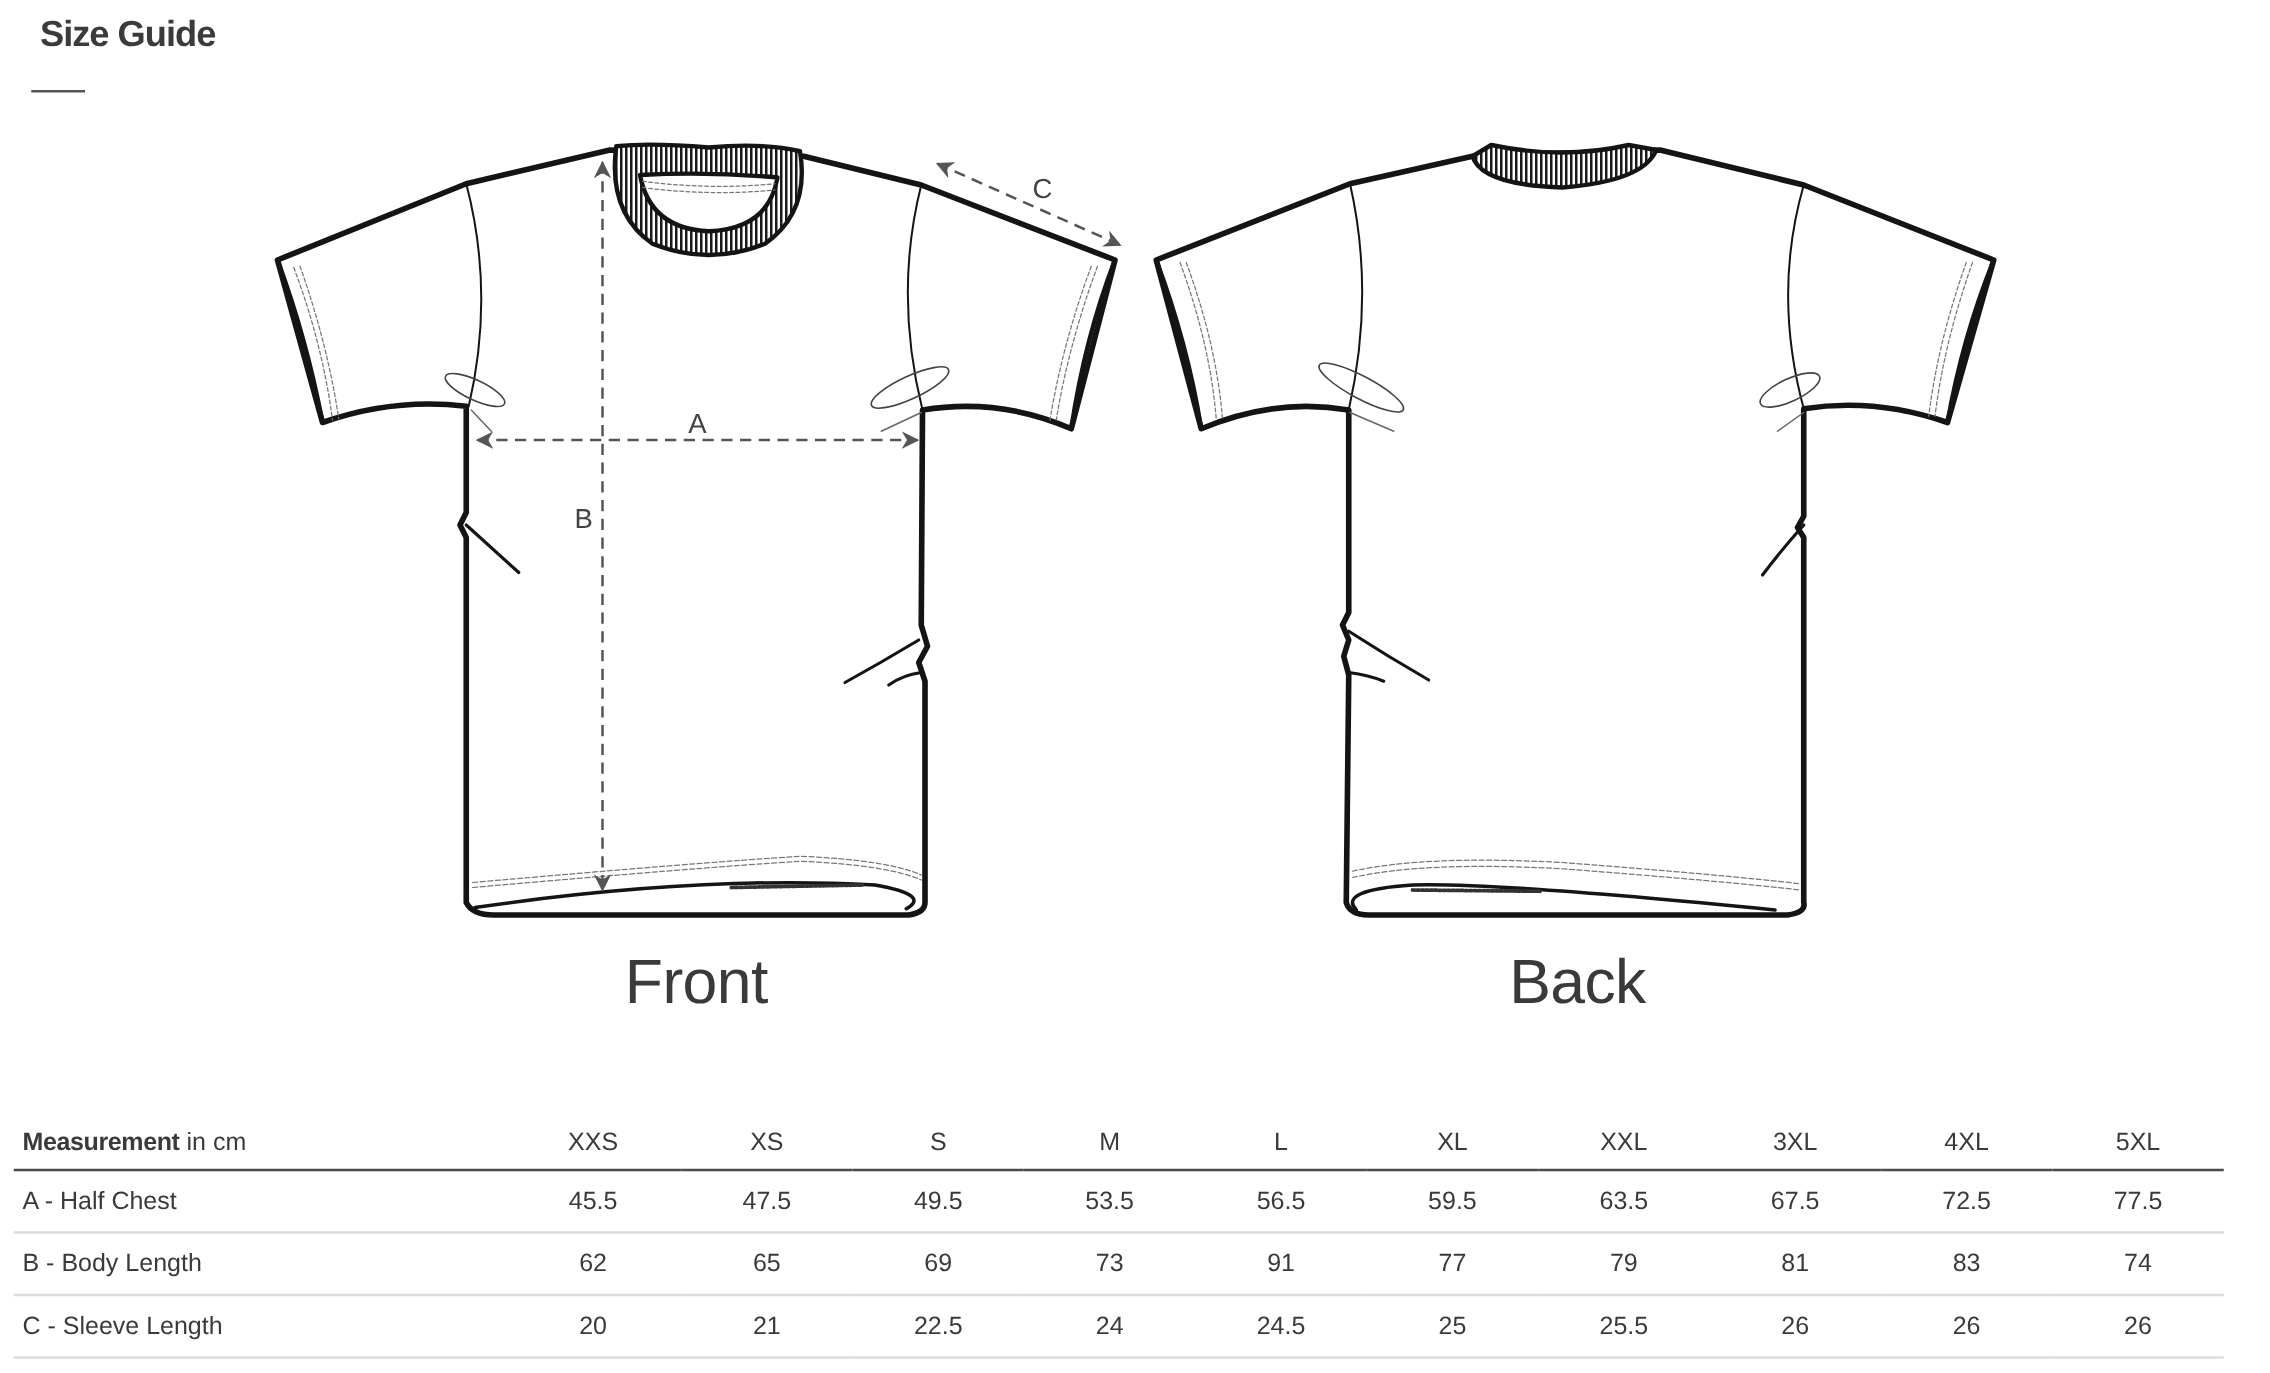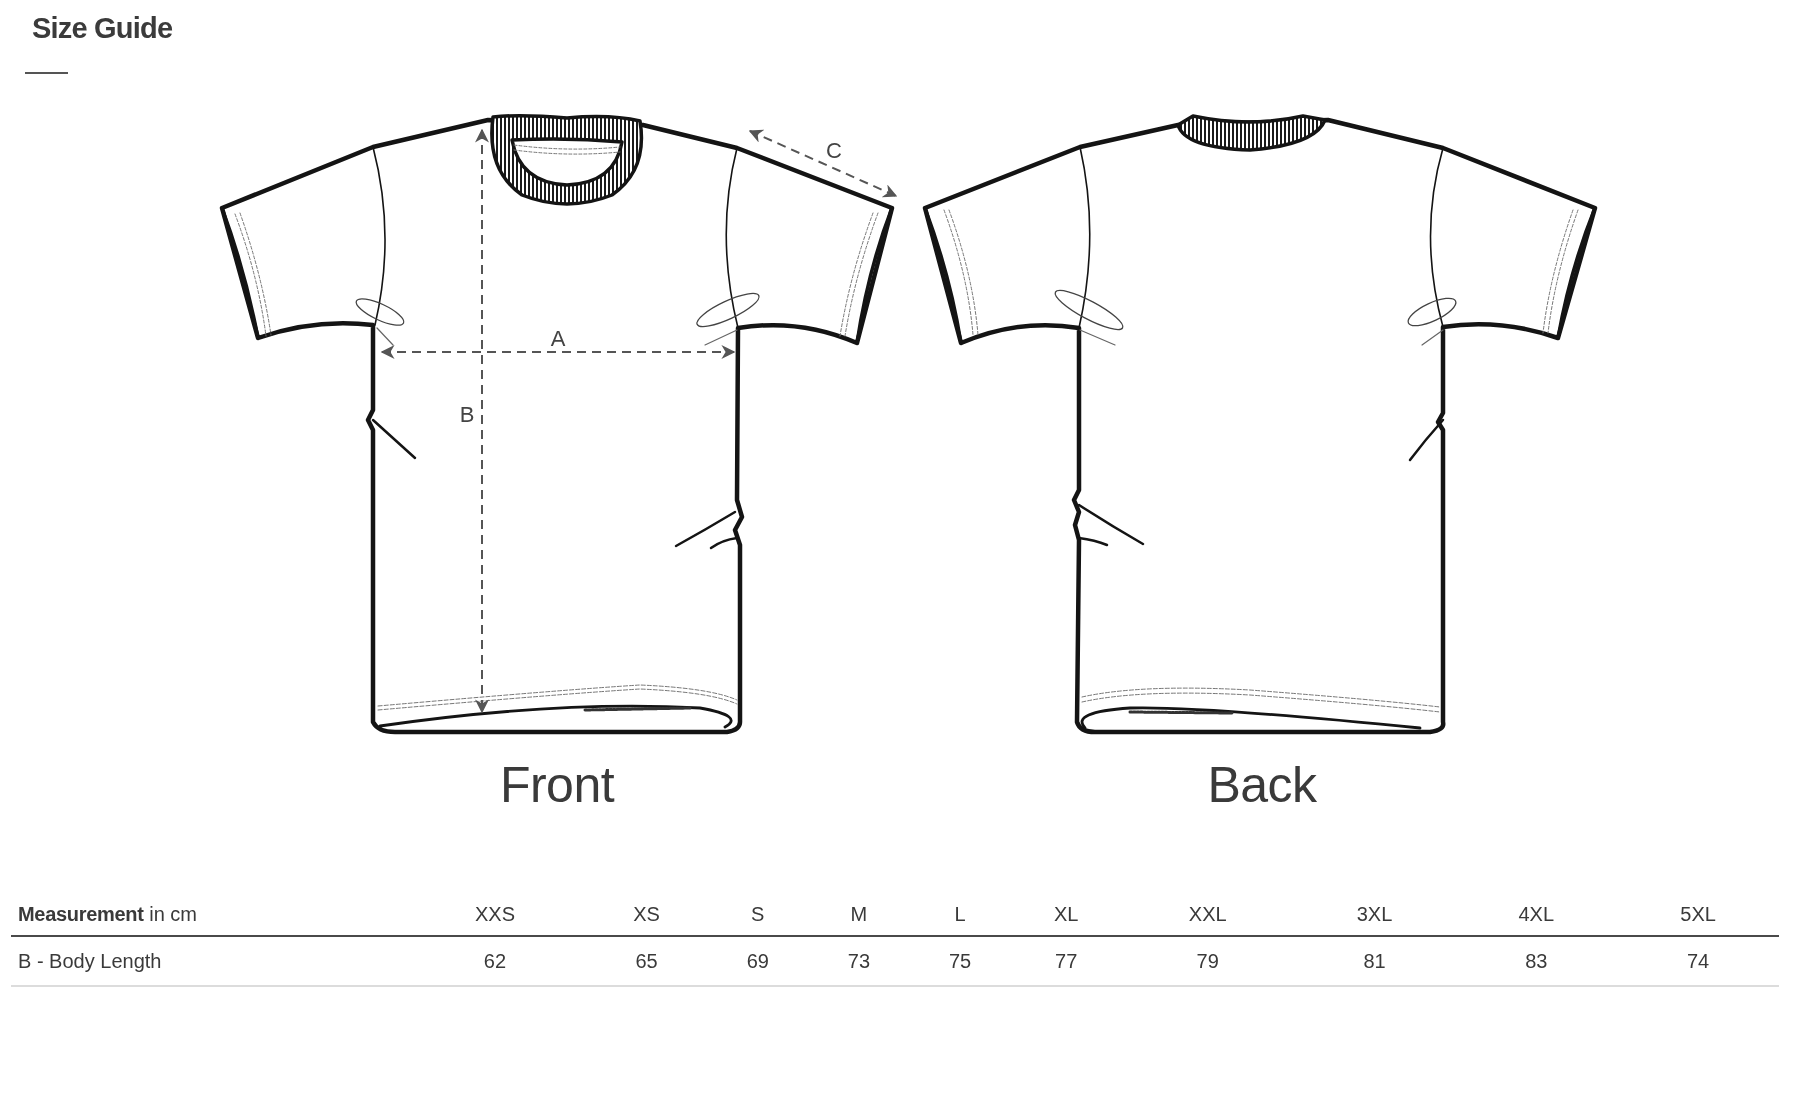--- a/index.html
+++ b/index.html
@@ -124,26 +124,52 @@
       <th>L</th>
       <th>XL</th>
       <th>XXL</th>
       <th>3XL</th>
       <th>4XL</th>
       <th>5XL</th>
     </tr>
   </thead>
   <tbody>
     <tr>
+      <td class="first">A - Half Chest</td>
+      <td>45.5</td>
+      <td>47.5</td>
+      <td>49.5</td>
+      <td>53.5</td>
+      <td>56.5</td>
+      <td>59.5</td>
+      <td>63.5</td>
+      <td>67.5</td>
+      <td>72.5</td>
+      <td>77.5</td>
+    </tr>
+    <tr>
       <td class="first">B - Body Length</td>
       <td>62</td>
       <td>65</td>
       <td>69</td>
       <td>73</td>
-      <td>75</td>
+      <td>91</td>
       <td>77</td>
       <td>79</td>
       <td>81</td>
       <td>83</td>
       <td>74</td>
     </tr>
+    <tr>
+      <td class="first">C - Sleeve Length</td>
+      <td>20</td>
+      <td>21</td>
+      <td>22.5</td>
+      <td>24</td>
+      <td>24.5</td>
+      <td>25</td>
+      <td>25.5</td>
+      <td>26</td>
+      <td>26</td>
+      <td>26</td>
+    </tr>
   </tbody>
 </table>
 
 </body></html>

